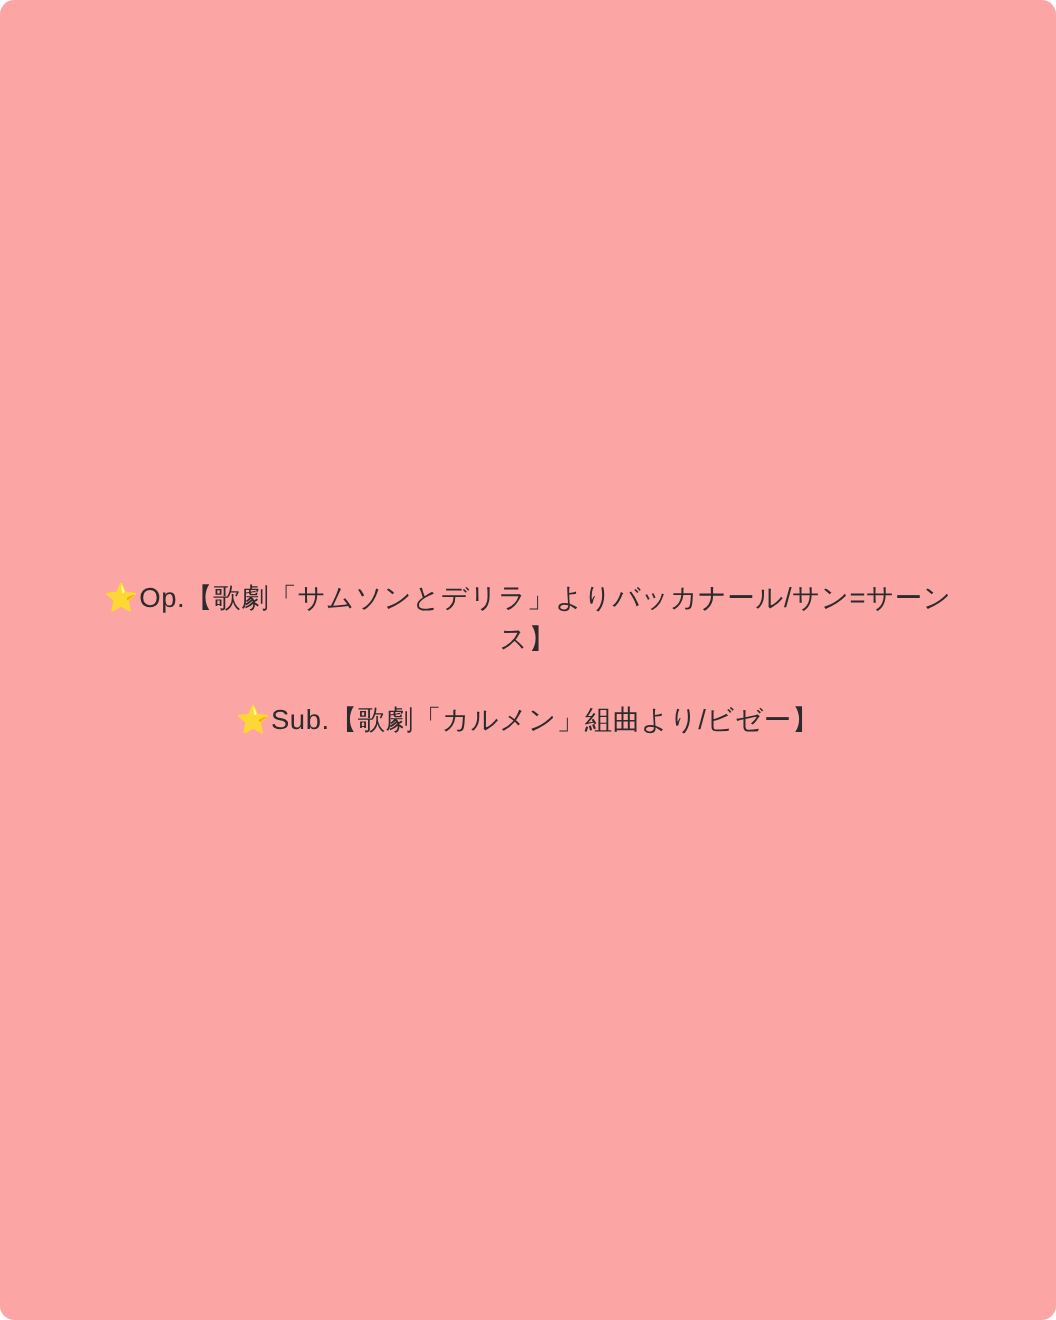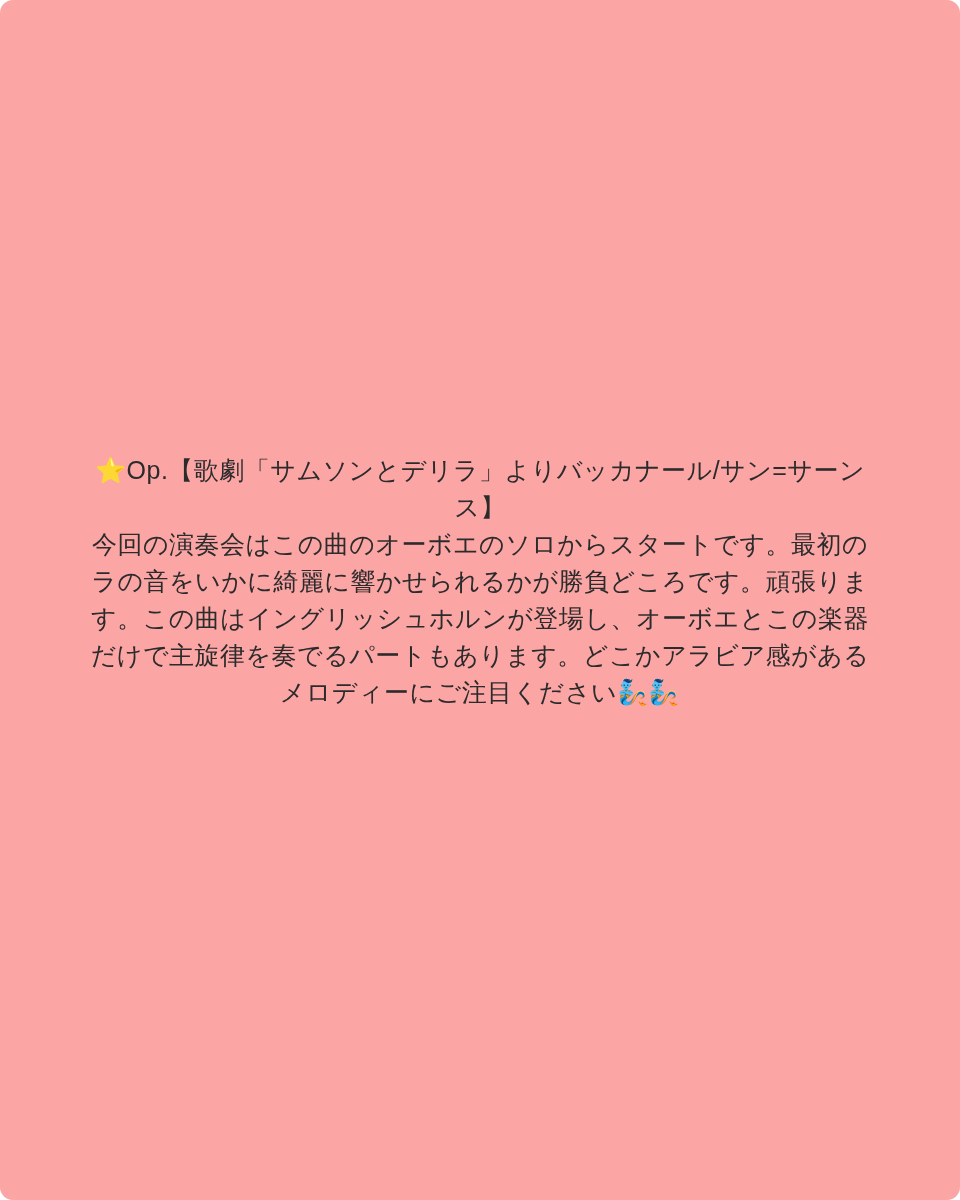--- a/index.html
+++ b/index.html
@@ -37,20 +37,20 @@
   }
 </style>
 </head>
 <body>
 
 <div class="canvas">
   <div class="text-block">
 
     <div class="section">
       <div class="section-title">⭐Op.【歌劇「サムソンとデリラ」よりバッカナール/サン=サーンス】</div>
-      <div class="section-body">今回の演奏会はこの曲のオーボエのソロからスタートです。最初のラの音をいかに綺麗に響かせられるかが勝負どころです。頑張ります。この曲はイングリッシュホルンが登場し、オーボエとこの楽器だけで主旋律を奏でるパートもあります。どこかアラビア感があるメロディーにご注目ください🧞🧞</div>
     </div>
 
     <div class="section">
+      <div class="section-title">⭐Sub.【歌劇「カルメン」組曲より/ビゼー】</div>
     </div>
 
   </div>
 </div>
 
 </body></html>

